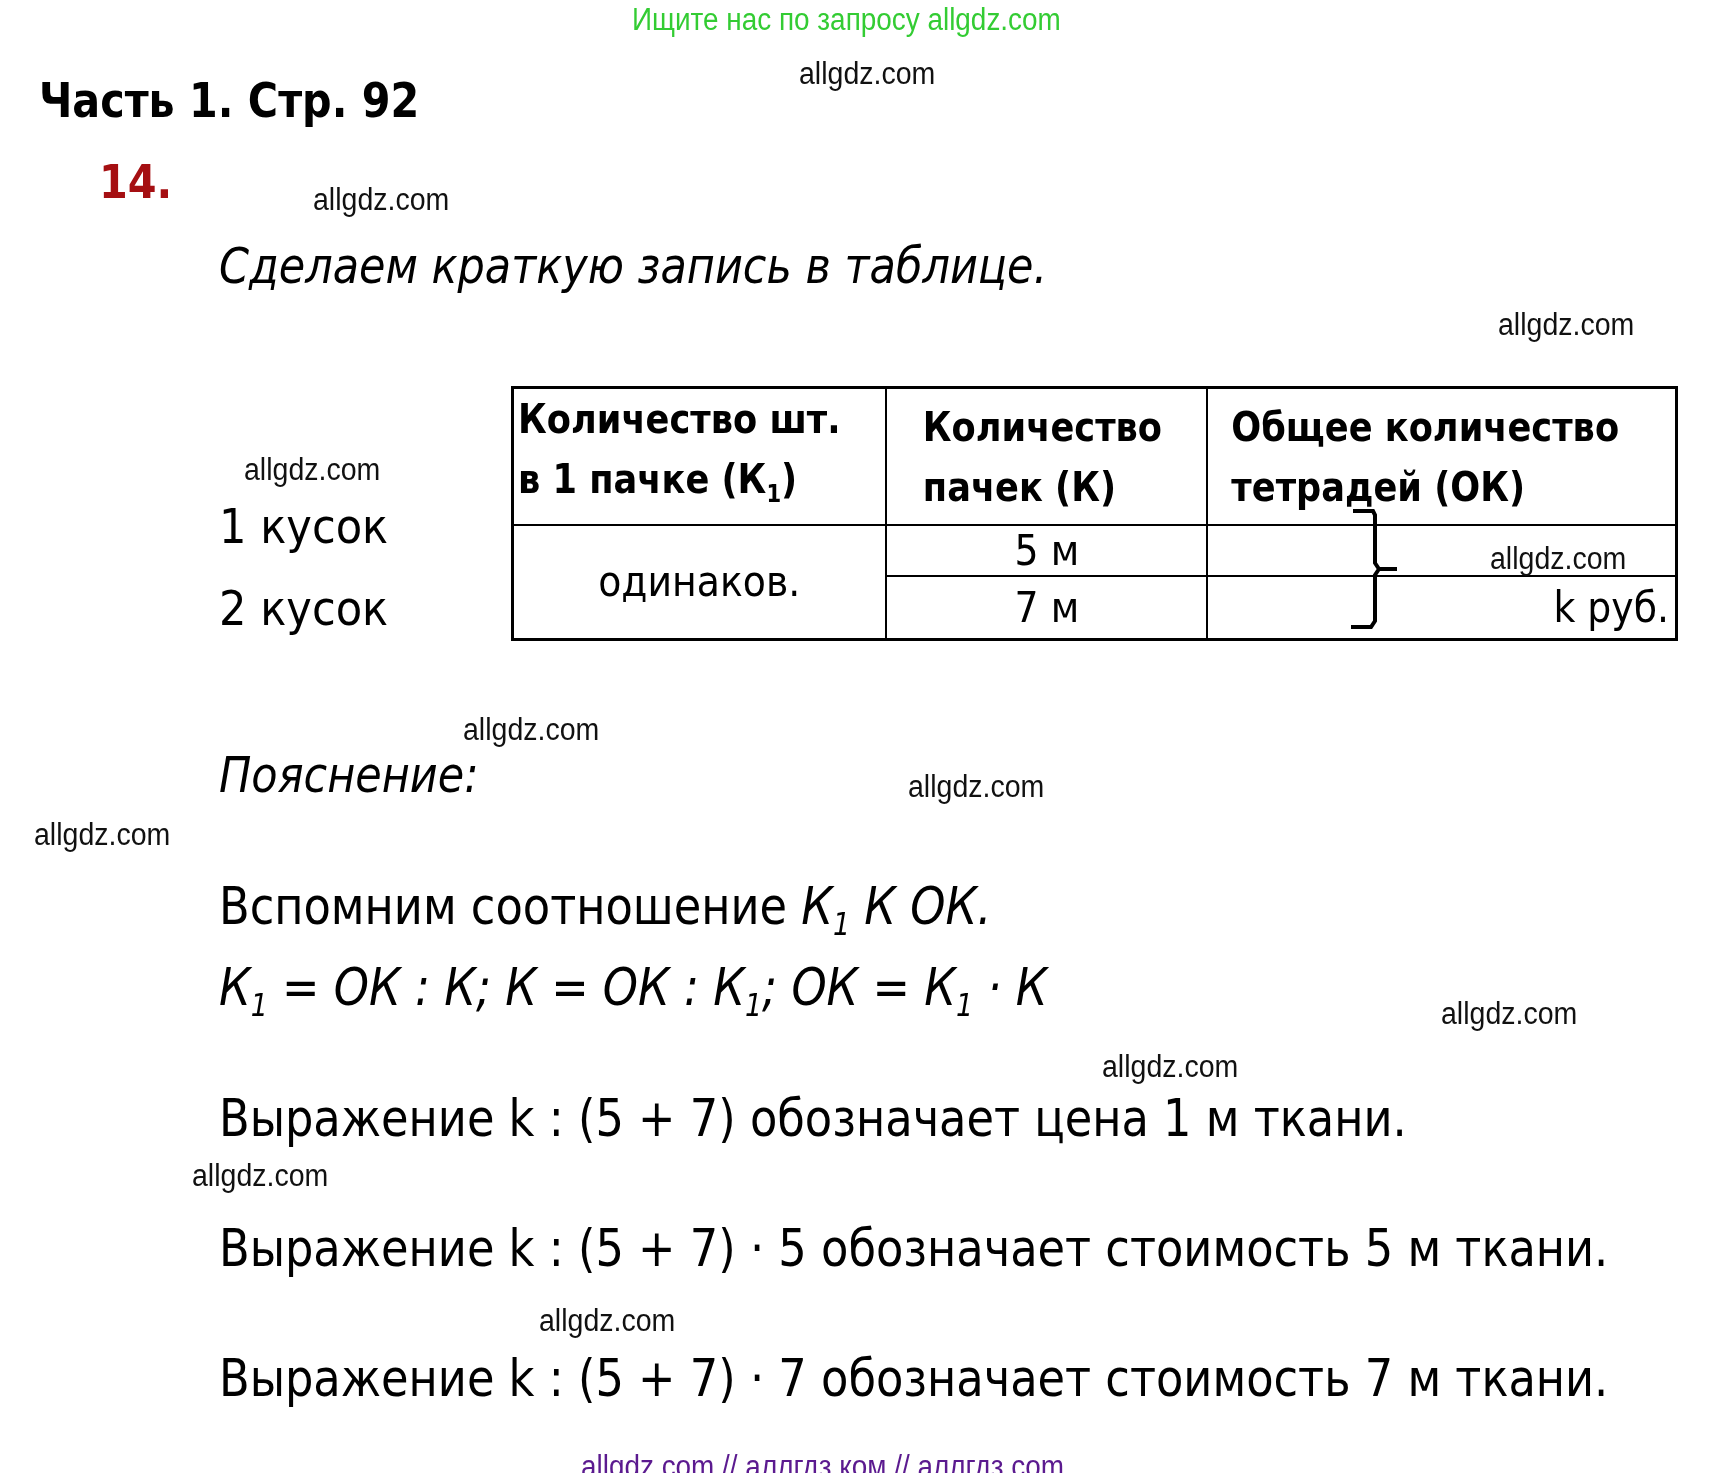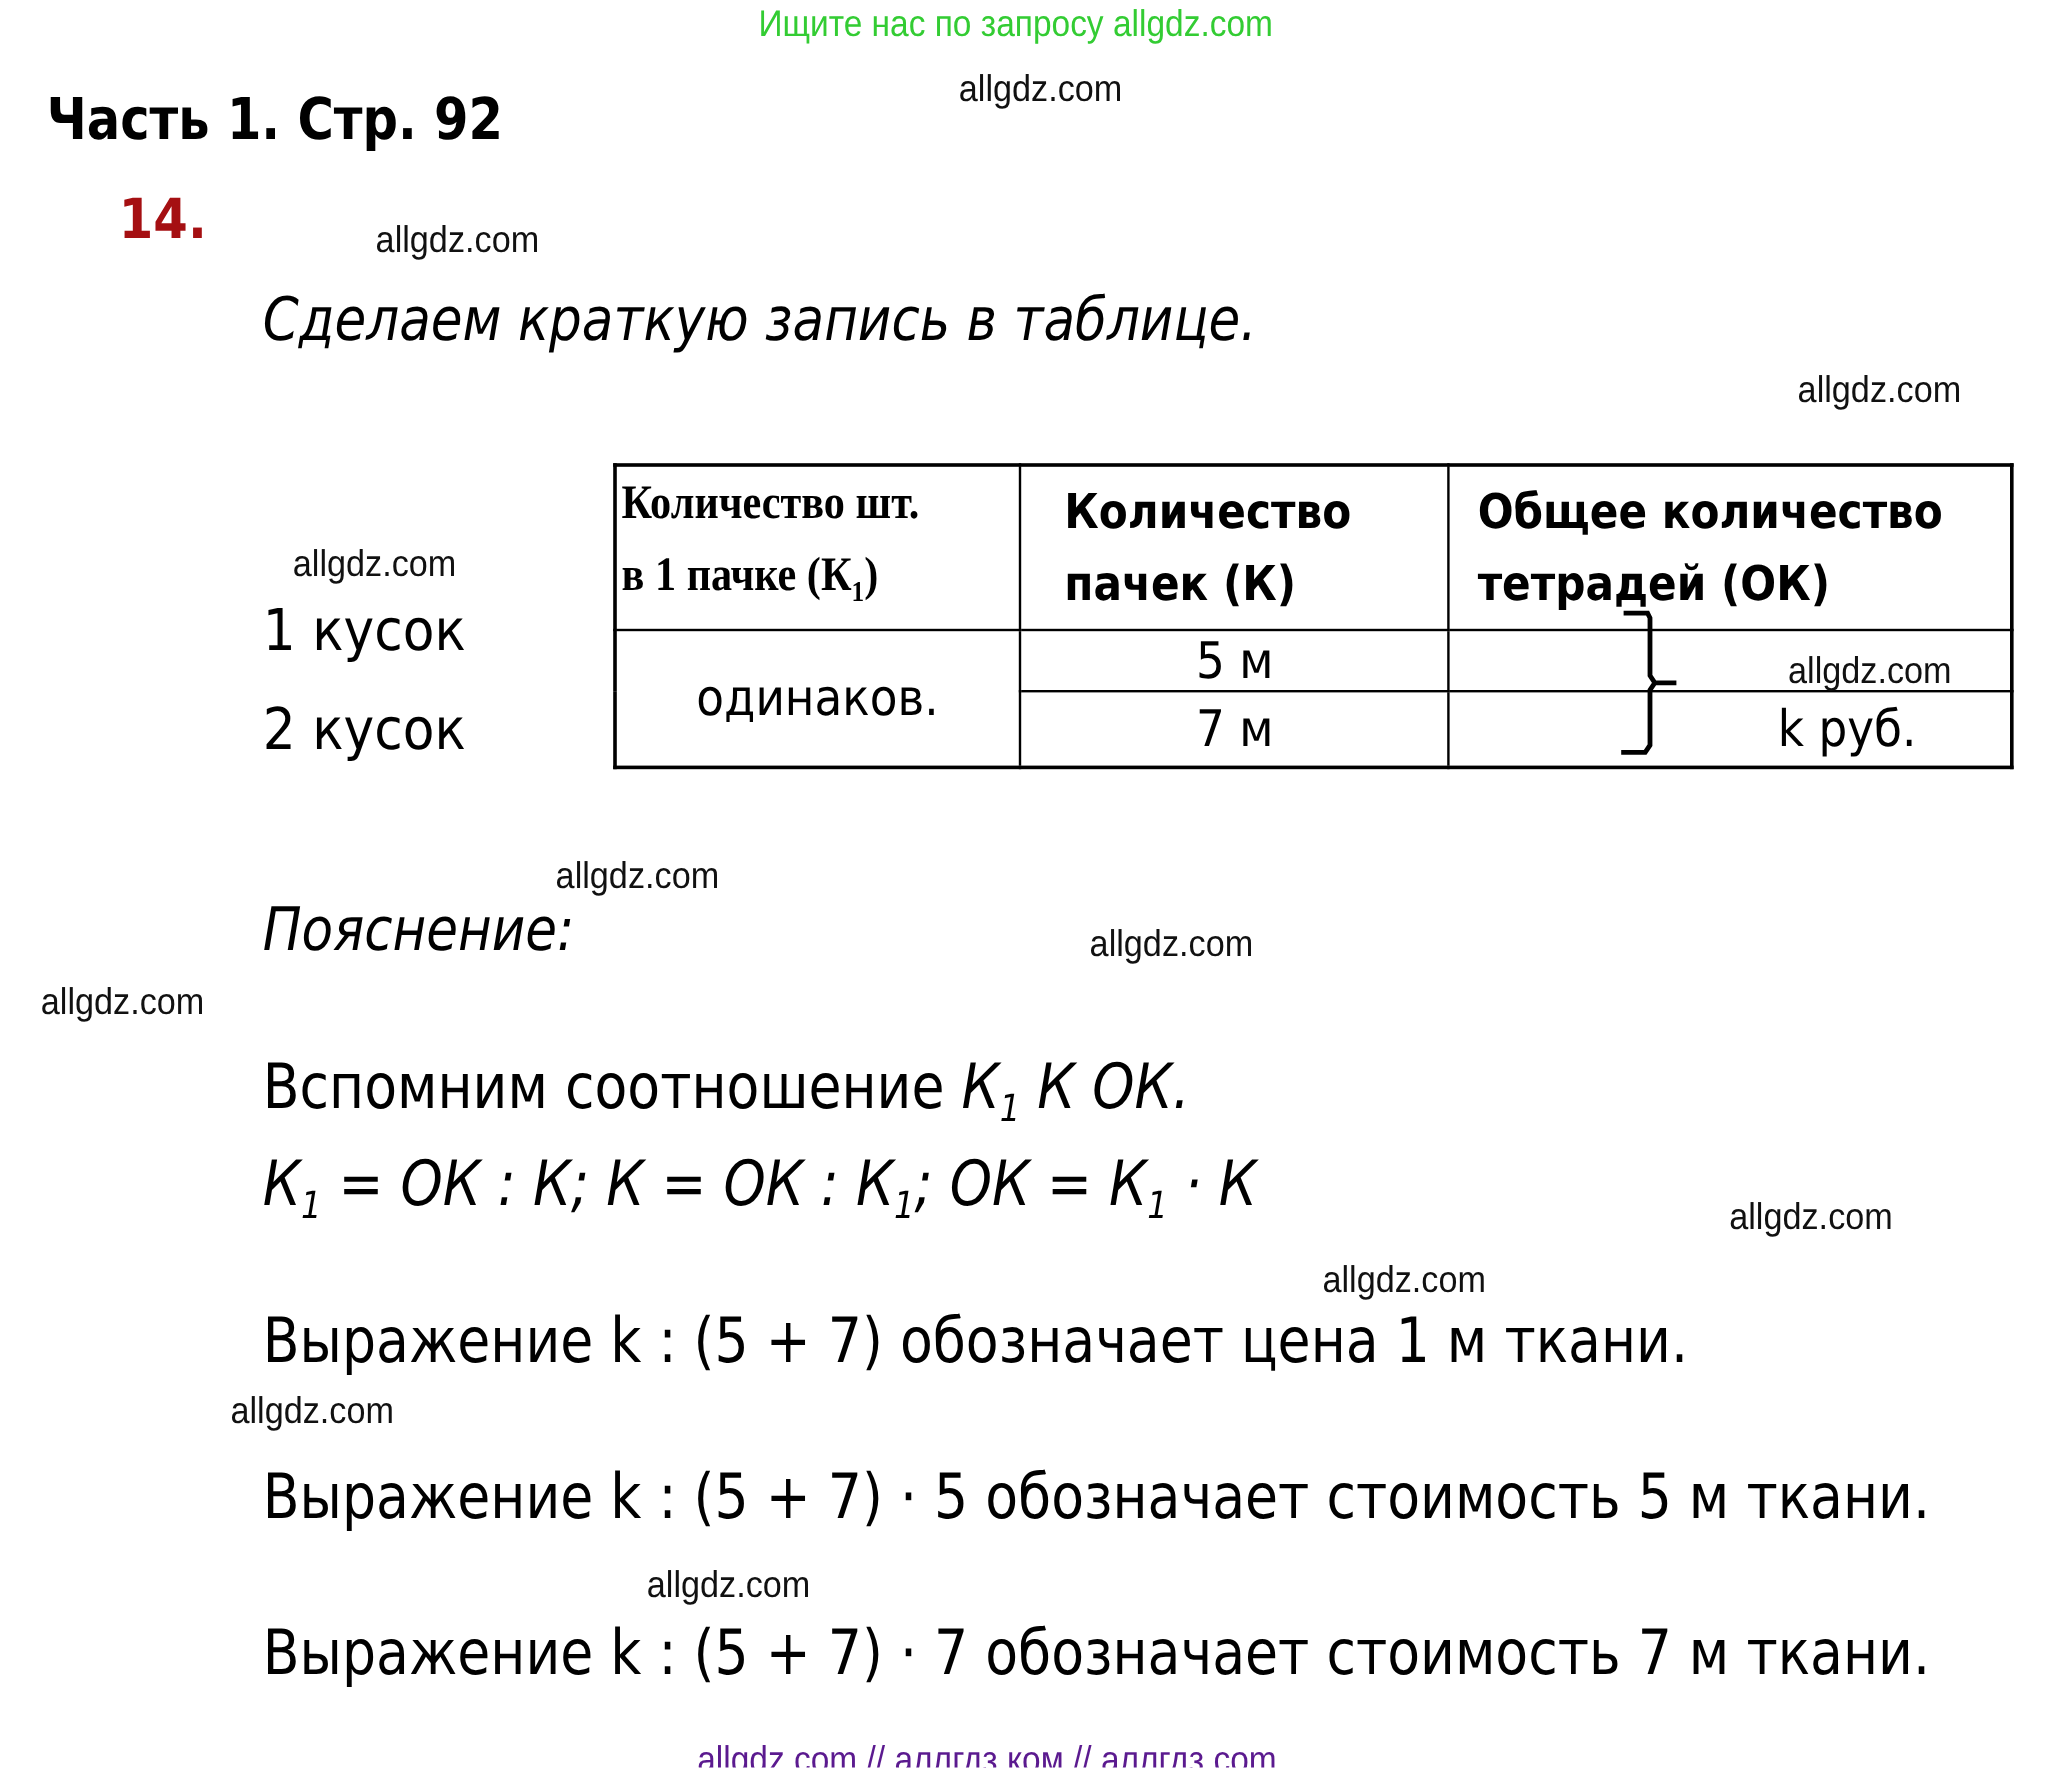--- a/index.html
+++ b/index.html
@@ -32,38 +32,38 @@
 <div class="abs title" style="left:39px; top:72px;">Часть 1. Стр. 92</div>
 <div class="abs num" style="left:99px; top:155px;">14.</div>
 <div class="abs ital" style="left:219px; top:237px;">Сделаем краткую запись в таблице.</div>
 
 <div class="abs side" style="left:219px; top:498px;">1 кусок</div>
 <div class="abs side" style="left:219px; top:580px;">2 кусок</div>
 
 <table class="tbl">
   <tbody>
       <tr style="height:124px;">
-    <td class="hcell" style="width:354px;font-family:Liberation Serif, serif;">
+    <td class="hcell" style="width:354px;">
       <span class="in"><span>Количество шт.</span><br><span>в 1 пачке  (К</span><sub>1</sub><span>)</span></span>
     </td>
     <td class="hcell" style="width:356px; padding-left:20px !important;">
       <span class="in" style="padding-left:18px;"><span>Количество</span><br><span>пачек  (К)</span></span>
     </td>
     <td class="hcell">
       <span class="in" style="padding-left:22px;"><span>Общее количество</span><br><span>тетрадей  (ОК)</span></span>
     </td>
   </tr>
   <tr style="height:47px;">
     <td class="dcell" rowspan="2"><span class="in">одинаков.</span></td>
     <td class="dcell"><span class="in">5 м</span></td>
     <td class="dcell"></td>
   </tr>
   <tr style="height:63px;">
     <td class="dcell"><span class="in">7 м</span></td>
-    <td class="dcell" style="text-align:center;"><span class="in" style="margin-left:195px;">k руб.</span></td>
+    <td class="dcell" style="text-align:right;"><span class="in" style="margin-left:195px;">k руб.</span></td>
   </tr>
 </tbody>
   </table>
 
 <svg class="brace" style="left:1345px; top:505px;" width="70" height="130">
   <path d="M8 6 L28 6 L30 10 L30 58 L34 64 L52 64 M34 64 L30 70 L30 116 L26 122 L6 122" fill="none" stroke="#000" stroke-width="4"></path>
 </svg>
 
 <div class="abs ital" style="left:219px; top:746px;">Пояснение:</div>
 

